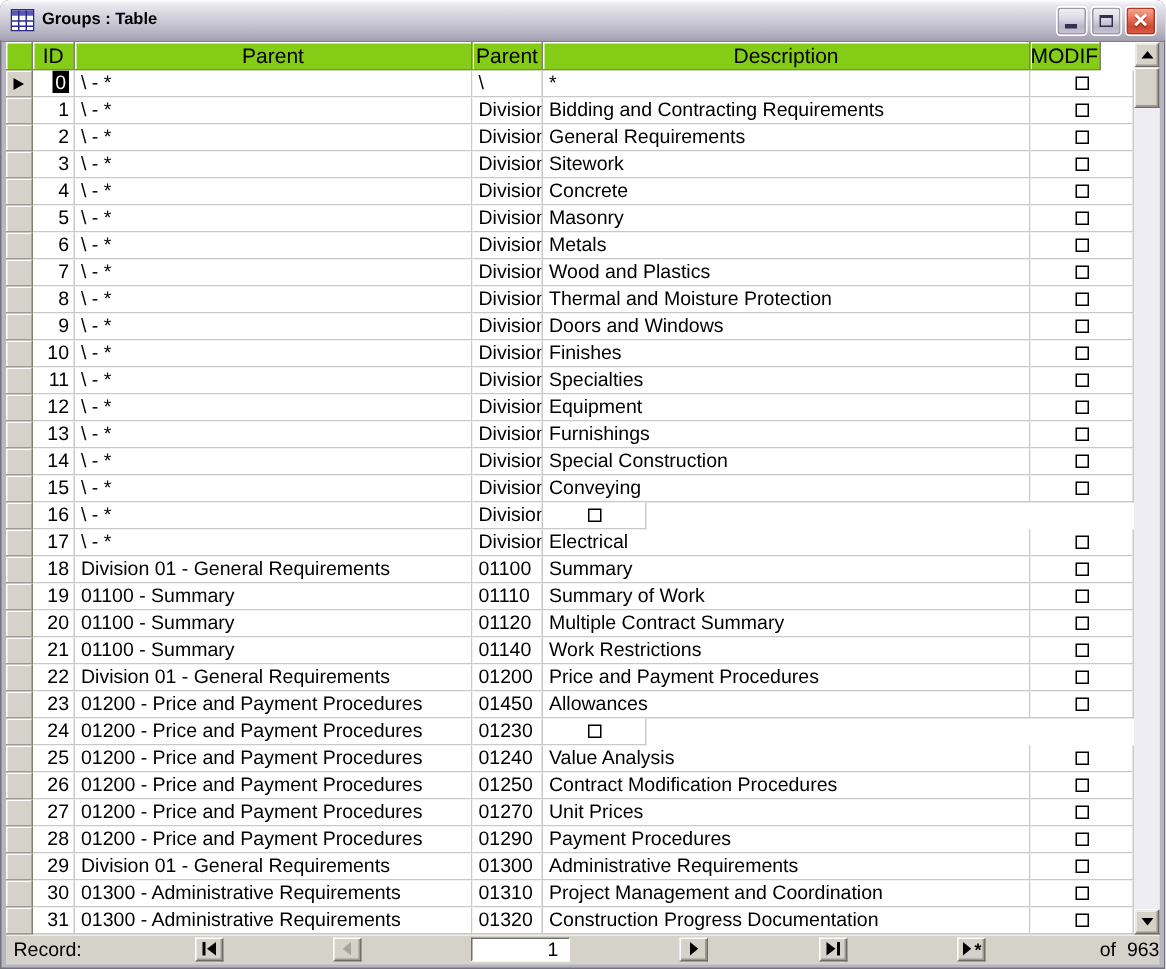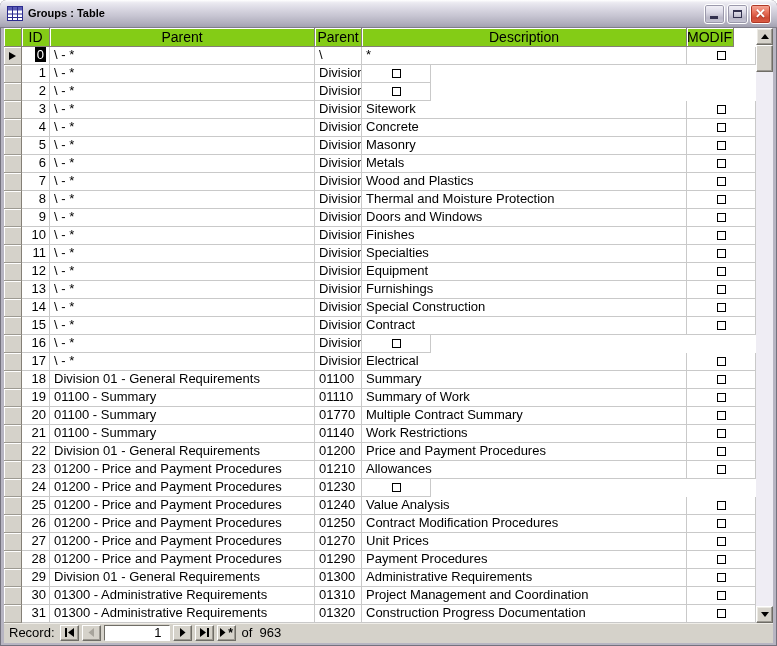--- a/index.html
+++ b/index.html
@@ -61,21 +61,21 @@
   .cb{width:9px;height:9px;border:1.5px solid #000;background:#fff;display:inline-block;}
   .idhl{background:#000;color:#fff;padding:0 2px;}
   
   .vscroll{width:17px;flex:none;display:flex;flex-direction:column;background:#EFEDF4;}
   .sbtn{height:17px;flex:none;background:#D5D2CA;border:1px solid;border-color:#FFFFFF #6F6D66 #6F6D66 #FFFFFF;box-shadow:inset -1px -1px 0 #9C9992,inset 1px 1px 0 #ECEAE4;display:flex;align-items:center;justify-content:center;cursor:pointer;}
   .thumb{height:27px;flex:none;background:#D5D2CA;border:1px solid;border-color:#FFFFFF #6F6D66 #6F6D66 #FFFFFF;box-shadow:inset -1px -1px 0 #9C9992;cursor:pointer;}
   .strack{flex:1;}
   .arr-up{width:0;height:0;border-left:4px solid transparent;border-right:4px solid transparent;border-bottom:5px solid #000;}
   .arr-down{width:0;height:0;border-left:4px solid transparent;border-right:4px solid transparent;border-top:5px solid #000;}
   
-  .navbar{height:20px;background:#D5D2CA;display:flex;align-items:center;gap:3px;padding:0 0 1px 5px;box-shadow:inset 0 1px 0 #EFEDE8;}
+  .navbar{height:20px;background:#D5D2CA;display:flex;align-items:center;gap:3px;padding:0 0 1px 5px;box-shadow:inset 0 1px 0 #EFEDE8;justify-content:space-between;}
   .navlabel{margin-right:2px;}
   .nbtn{width:19px;height:16px;padding:0;background:#D5D2CA;border:1px solid;border-color:#FFFFFF #6F6D66 #6F6D66 #FFFFFF;box-shadow:inset -1px -1px 0 #9C9992;display:inline-flex;align-items:center;justify-content:center;cursor:pointer;font-family:inherit;}
   .nbtn svg{display:block;}
   .recbox{width:66px;height:16px;border:1px solid;border-color:#6F6D66 #FFFFFF #FFFFFF #6F6D66;background:#fff;font:13px "Liberation Sans","DejaVu Sans",sans-serif;text-align:right;padding:0 7px 0 2px;}
   .navof{margin-left:3px;white-space:pre;}
   .ast{font-weight:bold;font-size:12px;line-height:6px;margin-left:1px;}
 </style>
 </head>
 <body>
 
@@ -127,29 +127,31 @@
             <div class="c cdesc">*</div>
             <div class="c cmod">
               <span class="cb"></span>
             </div>
           </div>
           <div class="row">
             <div class="sel"></div>
             <div class="c cid">1</div>
             <div class="c cparent">\ - *</div>
             <div class="c cgroup">Division</div>
+            <div class="c cdesc">Bidding and Contracting Requirements</div>
             <div class="c cmod">
               <span class="cb"></span>
             </div>
           </div>
           <div class="row">
             <div class="sel"></div>
             <div class="c cid">2</div>
             <div class="c cparent">\ - *</div>
             <div class="c cgroup">Division</div>
+            <div class="c cdesc">General Requirements</div>
             <div class="c cmod">
               <span class="cb"></span>
             </div>
           </div>
           <div class="row">
             <div class="sel"></div>
             <div class="c cid">3</div>
             <div class="c cparent">\ - *</div>
             <div class="c cgroup">Division</div>
             <div class="c cdesc">Sitework</div>
@@ -265,21 +267,21 @@
             <div class="c cdesc">Special Construction</div>
             <div class="c cmod">
               <span class="cb"></span>
             </div>
           </div>
           <div class="row">
             <div class="sel"></div>
             <div class="c cid">15</div>
             <div class="c cparent">\ - *</div>
             <div class="c cgroup">Division</div>
-            <div class="c cdesc">Contract</div>
+            <div class="c cdesc">Conveying</div>
             <div class="c cmod">
               <span class="cb"></span>
             </div>
           </div>
           <div class="row">
             <div class="sel"></div>
             <div class="c cid">16</div>
             <div class="c cparent">\ - *</div>
             <div class="c cgroup">Division</div>
             <div class="c cmod">
@@ -313,21 +315,21 @@
             <div class="c cgroup">01110</div>
             <div class="c cdesc">Summary of Work</div>
             <div class="c cmod">
               <span class="cb"></span>
             </div>
           </div>
           <div class="row">
             <div class="sel"></div>
             <div class="c cid">20</div>
             <div class="c cparent">01100 - Summary</div>
-            <div class="c cgroup">01770</div>
+            <div class="c cgroup">01120</div>
             <div class="c cdesc">Multiple Contract Summary</div>
             <div class="c cmod">
               <span class="cb"></span>
             </div>
           </div>
           <div class="row">
             <div class="sel"></div>
             <div class="c cid">21</div>
             <div class="c cparent">01100 - Summary</div>
             <div class="c cgroup">01140</div>
@@ -343,21 +345,21 @@
             <div class="c cgroup">01200</div>
             <div class="c cdesc">Price and Payment Procedures</div>
             <div class="c cmod">
               <span class="cb"></span>
             </div>
           </div>
           <div class="row">
             <div class="sel"></div>
             <div class="c cid">23</div>
             <div class="c cparent">01200 - Price and Payment Procedures</div>
-            <div class="c cgroup">01210</div>
+            <div class="c cgroup">01450</div>
             <div class="c cdesc">Allowances</div>
             <div class="c cmod">
               <span class="cb"></span>
             </div>
           </div>
           <div class="row">
             <div class="sel"></div>
             <div class="c cid">24</div>
             <div class="c cparent">01200 - Price and Payment Procedures</div>
             <div class="c cgroup">01230</div>

